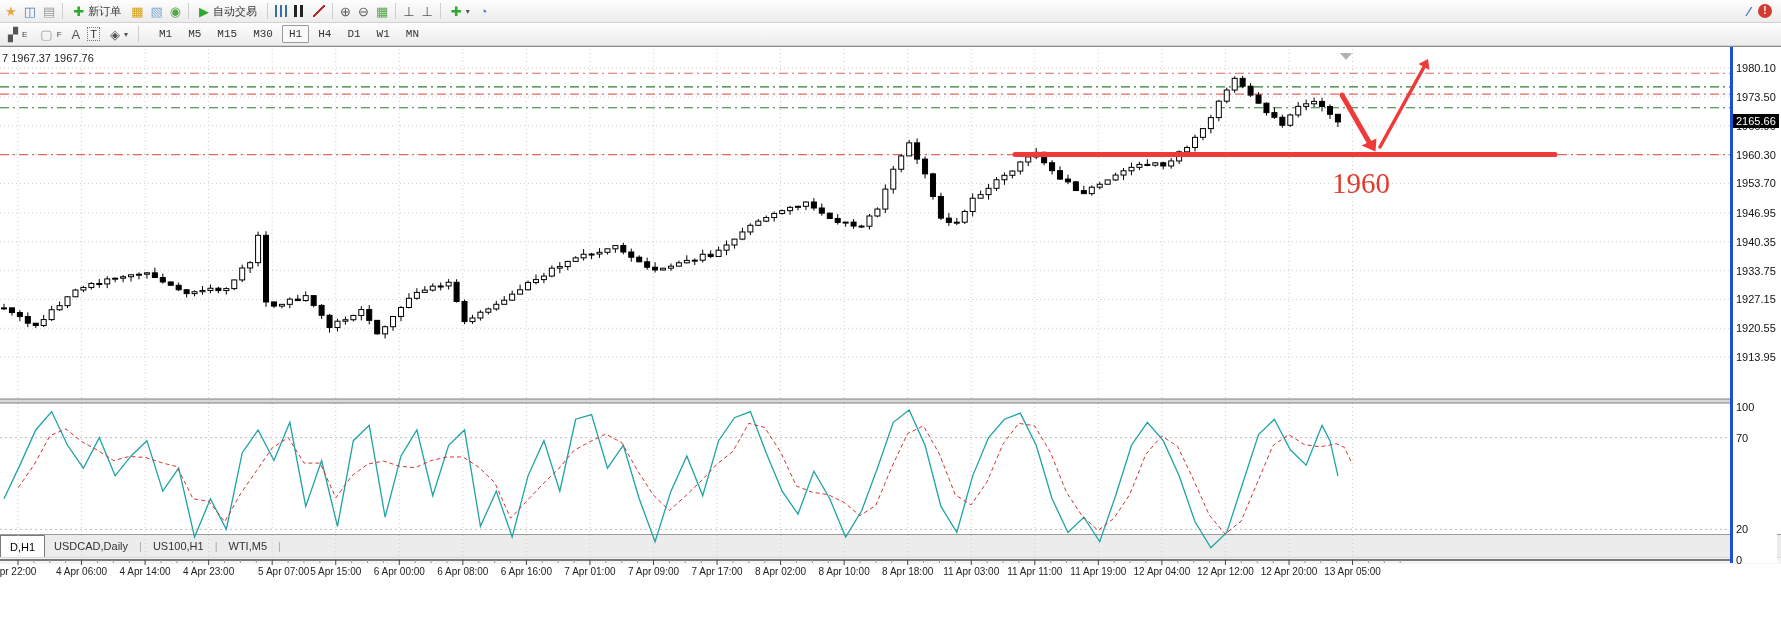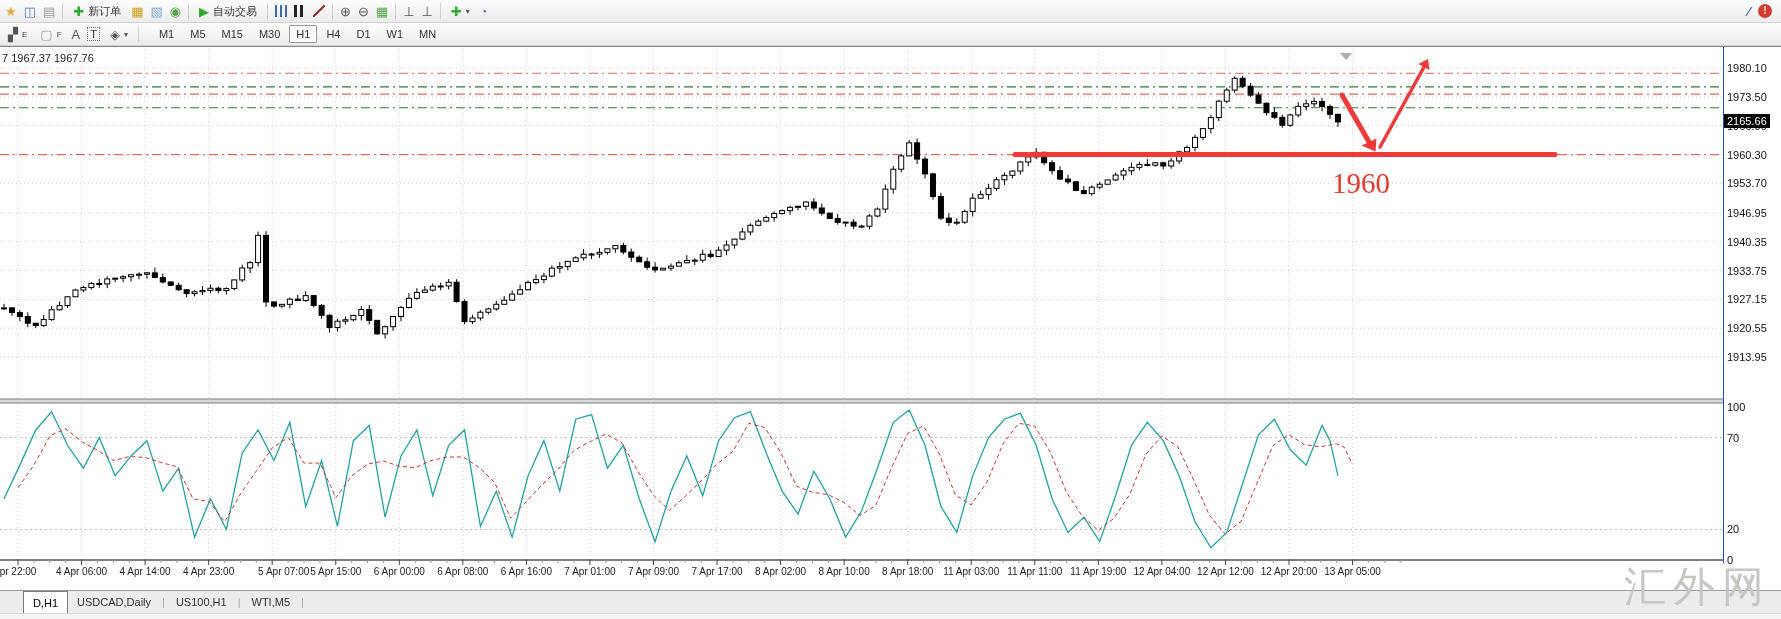--- a/index.html
+++ b/index.html
@@ -19,38 +19,38 @@
   .c-gd{color:#d4a017}.c-cl{color:#7aa7d6}.c-tl{color:#57a64a}.c-dk{color:#555}
   .ico-bars{width:12px;height:12px;background:repeating-linear-gradient(90deg,#3a6ea5 0 2px,transparent 2px 5px);}
   .ico-candles{width:12px;height:12px;background:repeating-linear-gradient(90deg,#222 0 3px,transparent 3px 6px);}
   .ico-line{width:12px;height:12px;background:linear-gradient(135deg,transparent 44%,#b03030 44% 56%,transparent 56%);}
   .ico-help{width:14px;height:14px;border-radius:7px;background:#d23b2e;color:#fff;font-size:10px;font-weight:bold;text-align:center;line-height:14px;}
   .ico-wrench{color:#3b6fb5;font-weight:bold;}
   .right-cluster{margin-left:auto;display:inline-flex;gap:8px;align-items:center;padding-right:4px;}
   .subletter{font-size:8px;color:#444;vertical-align:sub;}
   .tbox{border:1px dotted #777;padding:0 2px;font-size:11px;color:#333;}
   .tfwrap{display:inline-flex;gap:2px;margin-left:6px;}
-  .tfbtn{font-size:11px;color:#333;padding:2px 6px;border:1px solid transparent;border-radius:1px;}
+  .tfbtn{font-size:11px;color:#333;padding:2px 6px;border:1px solid transparent;border-radius:1px;font-family:Liberation Mono, monospace;}
   .tfbtn.active{border:1px solid #9a9a9a;background:#fafafa;}
 
   
-  .chart-wrap{position:relative;width:1781px;height:544px;background:#fff;border-top:1px solid #8a8a8a;box-sizing:border-box;}
+  .chart-wrap{position:relative;width:1781px;height:488px;background:#fff;border-top:1px solid #8a8a8a;box-sizing:border-box;}
   .chart-svg{position:absolute;left:0;top:0;}
   .ohlc-info{position:absolute;left:2px;top:5px;font-size:11px;color:#222;z-index:3;}
-  .price-axis{position:absolute;top:0;right:11px;width:47px;height:516px;border-left:1px solid #1d4ed8;background:#fff;z-index:4;box-sizing:border-box;}
+  .price-axis{position:absolute;top:0;right:4px;width:47px;height:516px;border-left:3px solid #1d4ed8;background:#fff;z-index:4;box-sizing:border-box;}
   .paxis-label{position:absolute;left:3px;font-size:11px;color:#111;white-space:nowrap;}
   .pbox{position:absolute;left:0;background:#000;color:#fff;font-size:11px;padding:1px 3px;z-index:5;}
   .saxis-label{position:absolute;left:3px;font-size:11px;color:#111;}
   .time-label{position:absolute;top:519px;transform:translateX(-50%);font-size:10px;color:#222;white-space:nowrap;z-index:2;}
   .lvl-annotation{position:absolute;font-family:"Liberation Serif",serif;font-size:29px;color:#e23b2e;z-index:6;}
   .watermark{position:absolute;right:10px;bottom:4px;font-family:"Liberation Serif",serif;font-size:42px;color:#c7c7c2;letter-spacing:7px;z-index:8;}
 
   
   .tabbar{height:29px;background:#ececec;border-top:1px solid #9a9a9a;box-sizing:border-box;}
-  .tabrow{display:flex;align-items:stretch;height:22px;padding-left:0;margin-left:23px;}
+  .tabrow{display:flex;align-items:stretch;height:22px;padding-left:0;}
   .tab{font-size:11px;color:#333;display:inline-flex;align-items:center;padding:0 9px;}
   .tab.active{background:#fff;border:1px solid #7a7a7a;border-bottom:0;color:#000;}
   .tsep{color:#aaa;display:inline-flex;align-items:center;padding:0 2px;font-size:11px;}
   .tabstrip{height:6px;background:#f4f4f4;border-top:1px solid #d8d8d8;}
 </style>
 </head>
 <body>
 
 <div class="app">
 
@@ -679,14 +679,13 @@
         <span class="tab">USDCAD,Daily</span>
         <span class="tsep">|</span>
         <span class="tab">US100,H1</span>
         <span class="tsep">|</span>
         <span class="tab">WTI,M5</span>
         <span class="tsep">|</span>
       </div>
     <div class="tabstrip"></div>
   </div>
 
-  <div class="watermark">汇外网</div>
 </div>
 
 </body></html>

